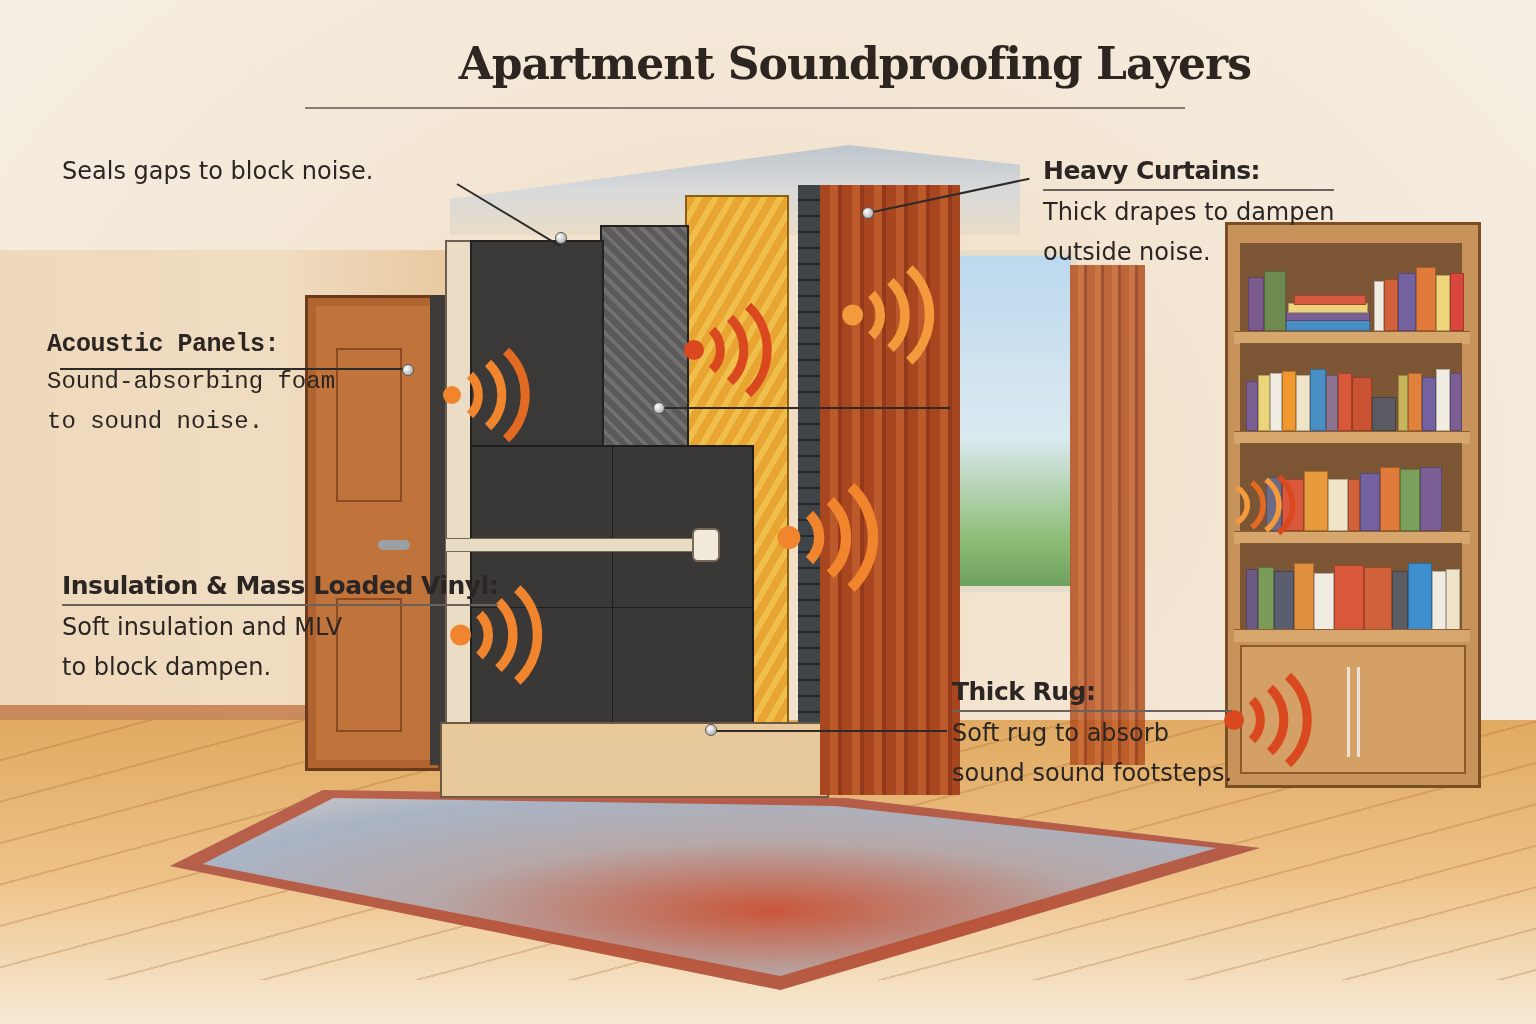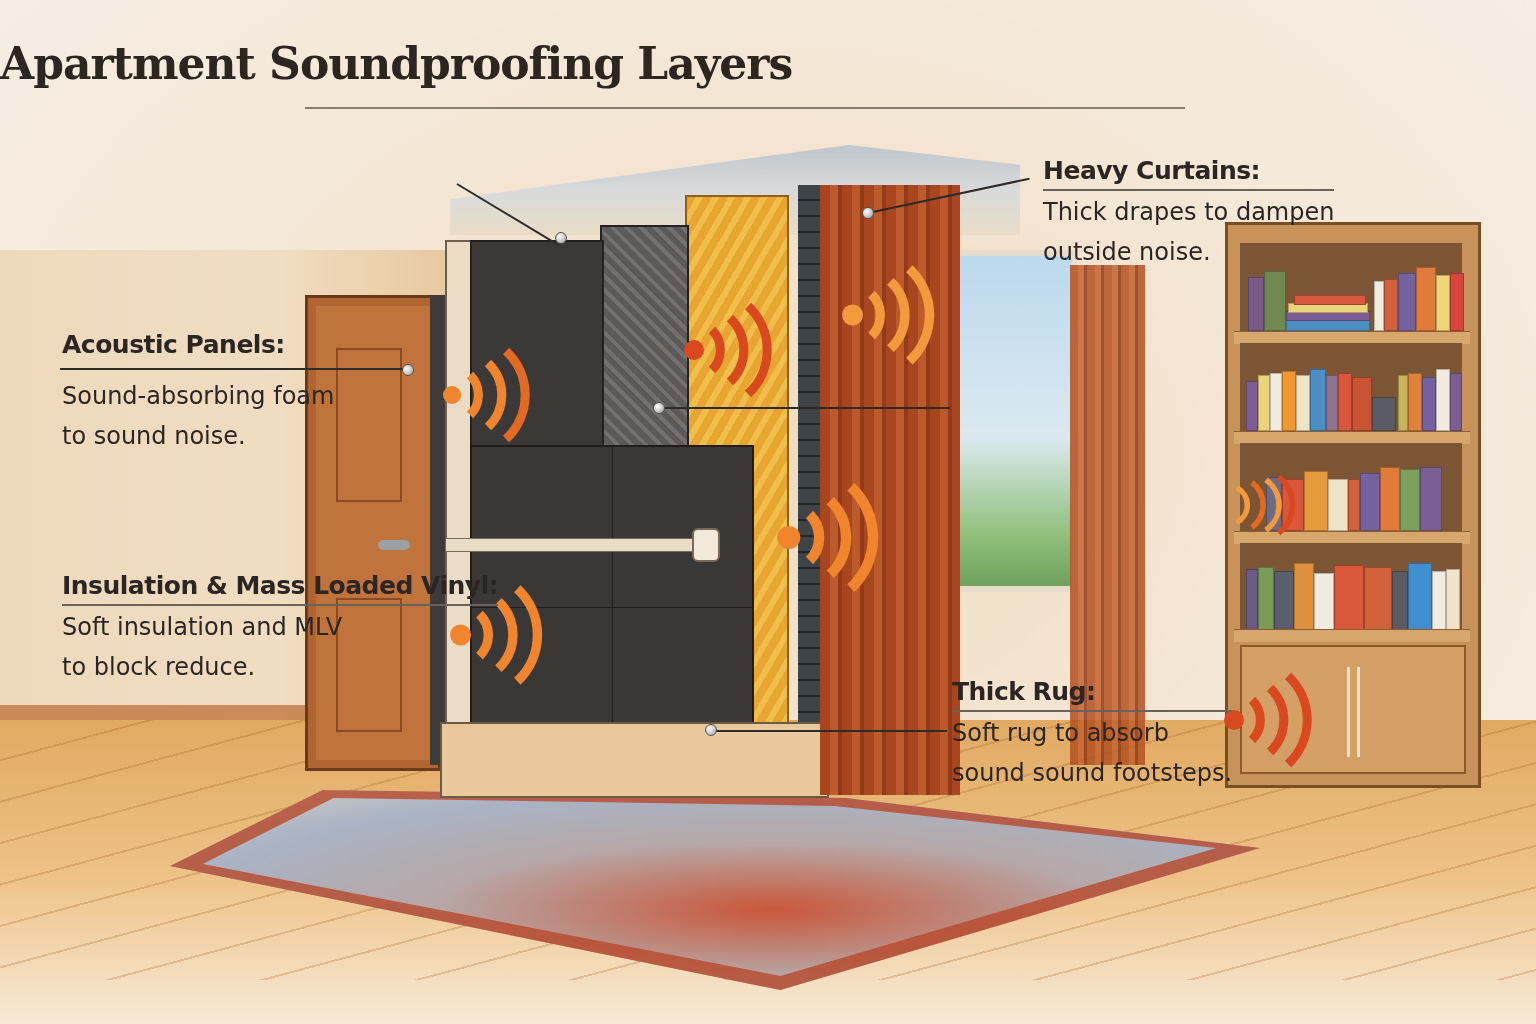--- a/index.html
+++ b/index.html
@@ -1,20 +1,20 @@
 <!DOCTYPE html>
 <html><head>
 <meta charset="utf-8">
 <style>
   html,body{margin:0;padding:0;}
   body{width:1536px;height:1024px;overflow:hidden;position:relative;
     background:#f3e9dc;font-family:"DejaVu Sans","Liberation Sans",sans-serif;color:#2a2522;}
   .canvas{position:absolute;left:0;top:0;width:1536px;height:1024px;overflow:hidden;
     background:radial-gradient(ellipse at 50% 45%,#f1dcc0 0%,#f4e8d8 55%,#f6efe6 100%);}
-  .title{position:absolute;left:0;width:1251px;top:38px;text-align:left;
+  .title{position:absolute;left:0;width:1251px;top:38px;text-align:right;
     font-family:"DejaVu Serif","Liberation Serif",serif;font-weight:bold;font-size:44px;
     color:#2c2520;letter-spacing:-1px;}
   .title-rule{position:absolute;left:305px;top:107px;width:880px;height:2px;background:#6b625a;opacity:.8;}
   .callout{position:absolute;}
   .callout .head{font-weight:bold;font-size:25px;color:#2b2623;white-space:nowrap;
     padding-bottom:4px;border-bottom:2px solid #6a625b;letter-spacing:-0.5px;}
   .callout .desc{font-size:24px;line-height:38px;color:#2b2623;margin-top:2px;}
   .room-wall-left{position:absolute;left:0;top:250px;width:470px;height:470px;
     background:linear-gradient(90deg,#eed9bd,#f0dcc0 60%,#e7c79d);}
   .skirting{position:absolute;left:0;top:705px;width:460px;height:16px;background:#b9692f;opacity:.7;}
@@ -225,32 +225,33 @@
   <div class="dot" style="left:653px;top:402px;"></div>
   <div class="leader" style="left:868px;top:212px;width:165px;transform:rotate(-12deg);"></div>
   <div class="dot" style="left:862px;top:207px;"></div>
   <div class="leader" style="left:712px;top:730px;width:235px;"></div>
   <div class="dot" style="left:705px;top:724px;"></div>
 
   <div class="title">Apartment Soundproofing Layers</div>
   <div class="title-rule"></div>
 
   <div class="callout" style="left:62px;top:150px;">
-  </div>
-
-  <div class="callout" style="left:62px;top:330px;">
+    <div class="desc">Seals gaps to block noise.</div>
+  </div>
+
+  <div class="callout" style="left:47px;top:330px;font-family:Liberation Mono, monospace;">
     <div class="head" style="border-bottom:none;">Acoustic Panels:</div>
-    <div class="desc" style="margin-top:14px;">Sound-absorbing foam</div>
+    <div class="desc" style="margin-top:0;">Sound-absorbing foam</div>
     <div class="desc">to sound noise.</div>
   </div>
 
   <div class="callout" style="left:62px;top:571px;">
     <div class="head">Insulation &amp; Mass Loaded Vinyl:</div>
     <div class="desc">Soft insulation and MLV</div>
-    <div class="desc">to block reduce.</div>
+    <div class="desc">to block dampen.</div>
   </div>
 
   <div class="callout" style="left:1043px;top:156px;">
     <div class="head">Heavy Curtains:</div>
     <div class="desc">Thick drapes to dampen</div>
     <div class="desc">outside noise.</div>
   </div>
 
 
   <div class="callout" style="left:952px;top:677px;">

